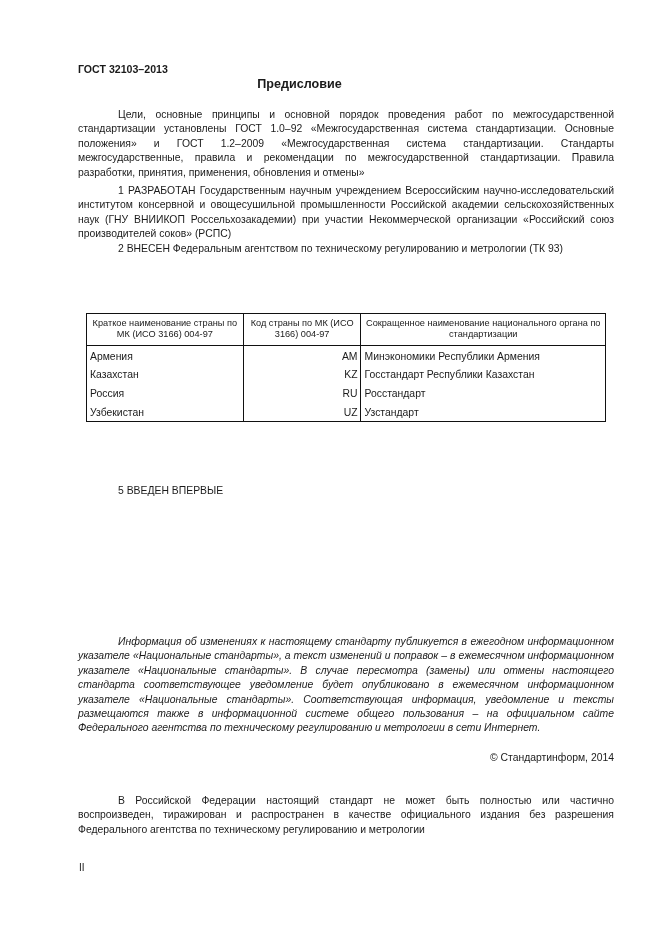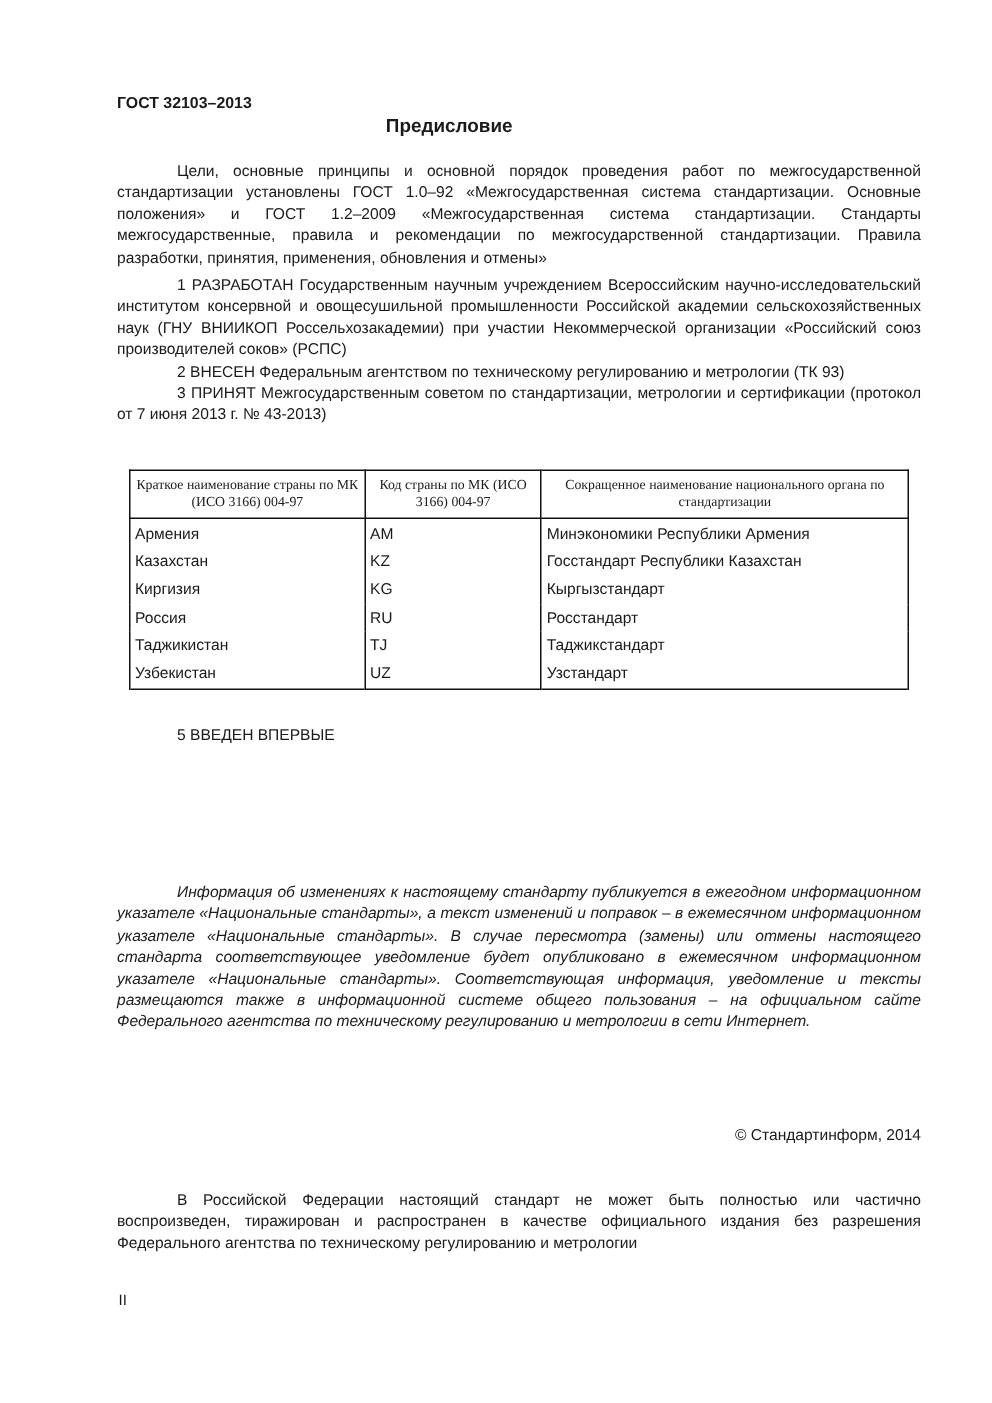--- a/index.html
+++ b/index.html
@@ -5,46 +5,45 @@
     html, body { margin: 0; padding: 0; background: #ffffff; }
     body { width: 661px; height: 935px; position: relative; overflow: hidden;
            font-family: "Liberation Sans", sans-serif; color: #1a1a1a; font-size: 10.4px; }
     .abs { position: absolute; }
     .doc-code { left: 78px; top: 63px; font-weight: bold; font-size: 10.6px; }
     .title { left: 0; width: 599px; top: 77px; text-align: center; font-weight: bold; font-size: 12.6px; }
     .para { left: 78px; width: 536px; line-height: 14.4px; text-align: justify; }
     .para p { margin: 0; }
     .ind { text-indent: 40px; }
     .bold { font-weight: bold; }
-    .italic { font-style: italic; }
+    .italic { font-style: italic; margin-top: 46px; }
     table.vote { position: absolute; left: 86px; top: 313px; width: 520px; border-collapse: collapse;
                  font-size: 10.4px; border: 1.3px solid #111; }
     table.vote th { font-weight: normal; font-size: 9.2px; line-height: 11px; vertical-align: top;
-                    padding: 4px 3px 5px 3px; border: 1.3px solid #111; text-align: center; font-family: Liberation Serif, serif; }
+                    padding: 4px 3px 5px 3px; border: 1.3px solid #111; text-align: center; }
     table.vote td { border-left: 1.3px solid #111; border-right: 1.3px solid #111; padding: 0 3px;
                     height: 18.6px; vertical-align: middle; }
     table.vote tr.first td { padding-top: 1px; }
-    td.code { text-align: left; }
+    td.code { text-align: right; }
     .copyright { left: 78px; width: 536px; top: 752px; text-align: right; }
     .pagenum { left: 79px; top: 862px; font-size: 10px; }
   </style>
 </head>
 <body>
 
 <div class="abs doc-code">ГОСТ 32103–2013</div>
 <div class="abs title">Предисловие</div>
 
 <div class="abs para" style="top:108px;">
   <p class="ind">Цели, основные принципы и основной порядок проведения работ по межгосударственной стандартизации установлены ГОСТ 1.0–92 «Межгосударственная система стандартизации. Основные положения» и ГОСТ 1.2–2009 «Межгосударственная система стандартизации. Стандарты межгосударственные, правила и рекомендации по межгосударственной стандартизации. Правила разработки, принятия, применения, обновления и отмены»</p>
 </div>
 
 <div class="abs para" style="top:184px;">
   <p class="ind">1 РАЗРАБОТАН Государственным научным учреждением Всероссийским научно-исследовательский институтом консервной и овощесушильной промышленности Российской академии сельскохозяйственных наук (ГНУ ВНИИКОП Россельхозакадемии) при участии Некоммерческой организации «Российский союз производителей соков» (РСПС)</p>
   <p class="ind">2 ВНЕСЕН Федеральным агентством по техническому регулированию и метрологии (ТК 93)</p>
-  <p class="ind">3 ПРИНЯТ Межгосударственным советом по стандартизации, метрологии и сертификации (протокол от 7 июня 2013 г. № 43-2013)</p>
 </div>
 
 <table class="vote">
   <colgroup>
     <col style="width:157px">
       <col style="width:118px">
       <col style="width:245px">
   </colgroup>
   <thead>
     <tr>
@@ -58,33 +57,23 @@
       <td>Армения</td>
       <td class="code">AM</td>
       <td>Минэкономики Республики Армения</td>
     </tr>
     <tr>
       <td>Казахстан</td>
       <td class="code">KZ</td>
       <td>Госстандарт Республики Казахстан</td>
     </tr>
     <tr>
-      <td>Киргизия</td>
-      <td class="code">KG</td>
-      <td>Кыргызстандарт</td>
-    </tr>
-    <tr>
       <td>Россия</td>
       <td class="code">RU</td>
       <td>Росстандарт</td>
-    </tr>
-    <tr>
-      <td>Таджикистан</td>
-      <td class="code">TJ</td>
-      <td>Таджикстандарт</td>
     </tr>
     <tr>
       <td>Узбекистан</td>
       <td class="code">UZ</td>
       <td>Узстандарт</td>
     </tr>
   </tbody>
 </table>
 
 <div class="abs para" style="top:484px;">

